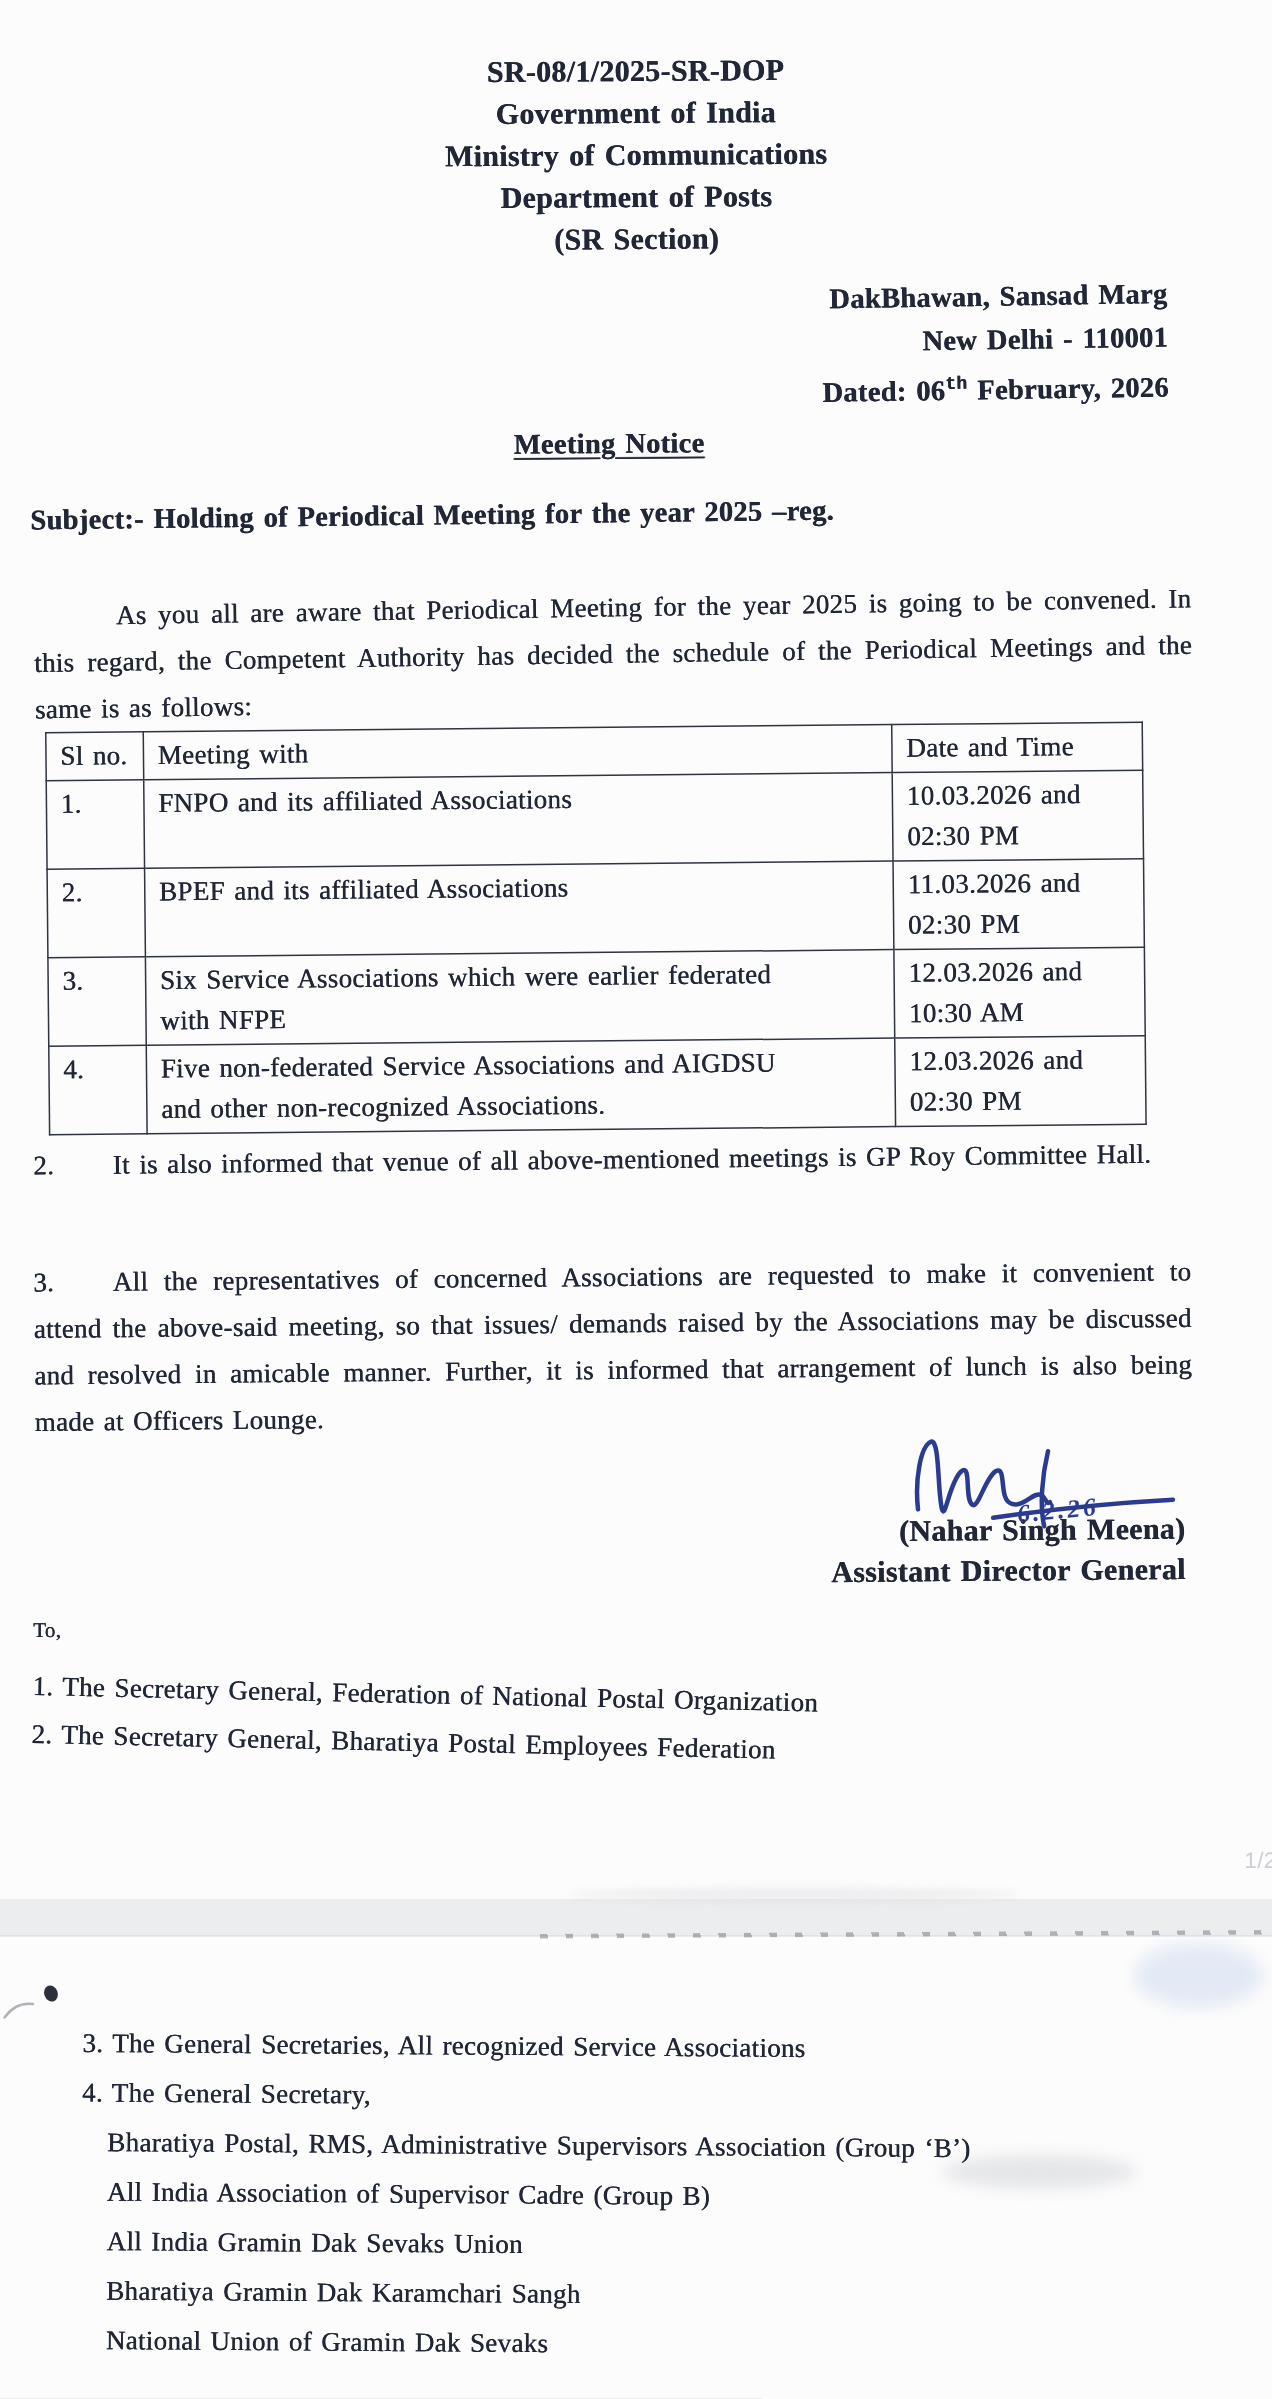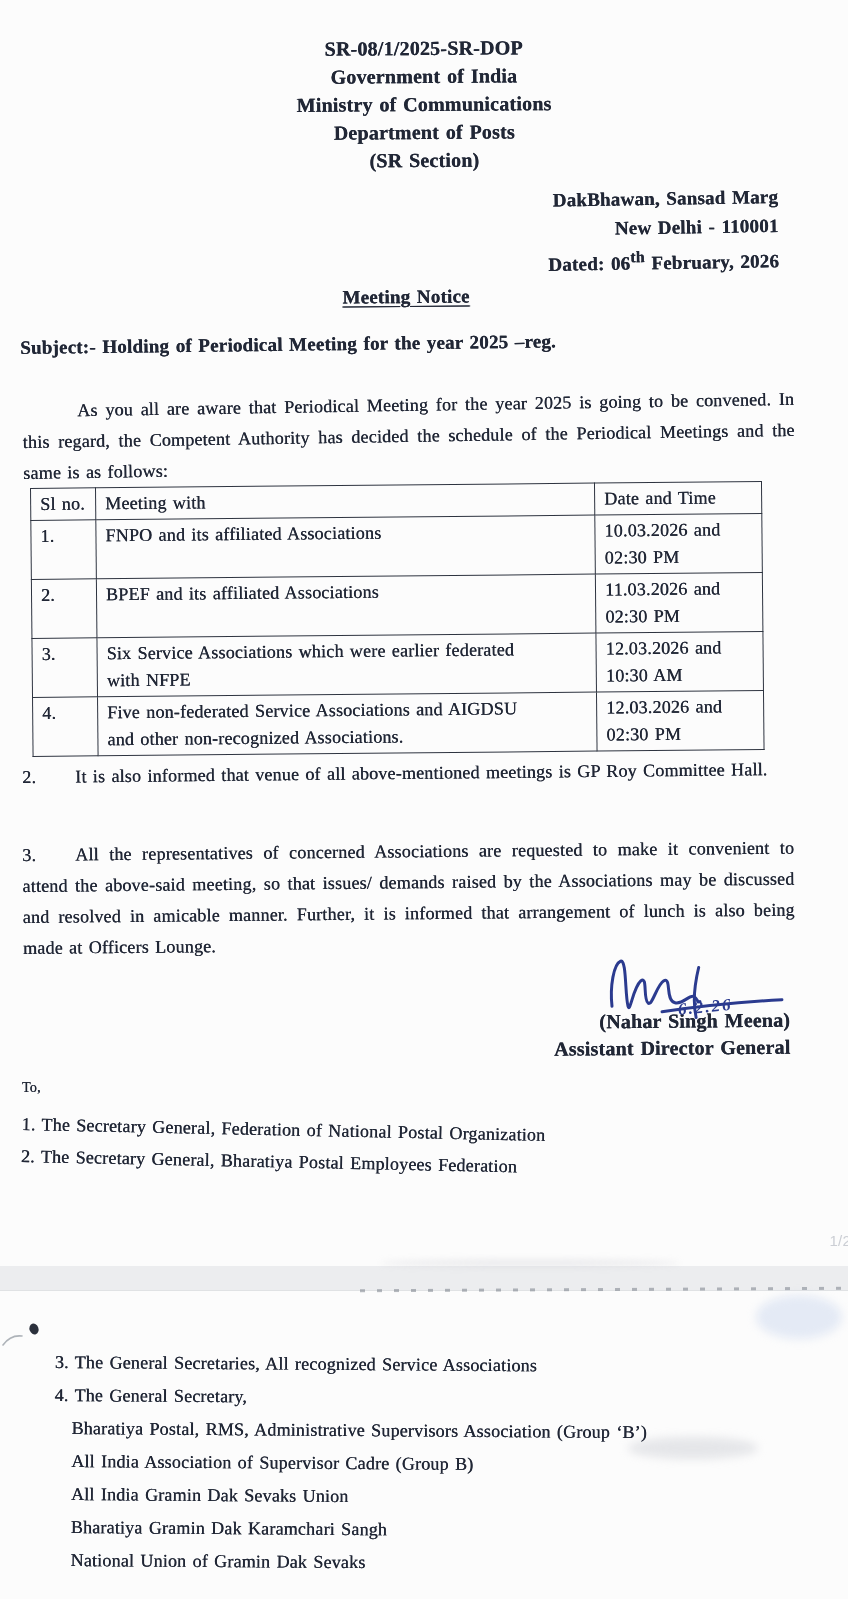--- a/index.html
+++ b/index.html
@@ -10,21 +10,21 @@
     color:#212736; letter-spacing:.2px; word-spacing:1.5px;
     text-shadow:.3px 0 0 currentColor;
   }
   .abs{position:absolute;}
   
   .letterhead{top:34px; left:9px; width:830px; text-align:center;
     font-weight:bold; font-size:20px; line-height:28px; transform:rotate(-.4deg);}
   
   .address{top:182px; right:70px; text-align:right; font-weight:bold;
     font-size:19px; line-height:29px; transform:rotate(-.9deg); transform-origin:100% 0;}
-  sup{font-size:16px;}
+  sup{font-size:12px;font-family:Liberation Mono, monospace;}
   
   .title{top:286px; left:0; width:812px; text-align:center; font-weight:bold;
     font-size:19px; transform:rotate(-.5deg);}
   .title span{text-decoration:underline; text-underline-offset:3px;}
   
   .subject{top:337px; left:20px; width:792px; font-weight:bold; font-size:19px;
     transform:rotate(-.7deg); transform-origin:0 0;}
   
   .para{left:22px; width:772px; font-size:18px; line-height:31px;
     text-align:justify; transform-origin:0 0; margin:0;}

